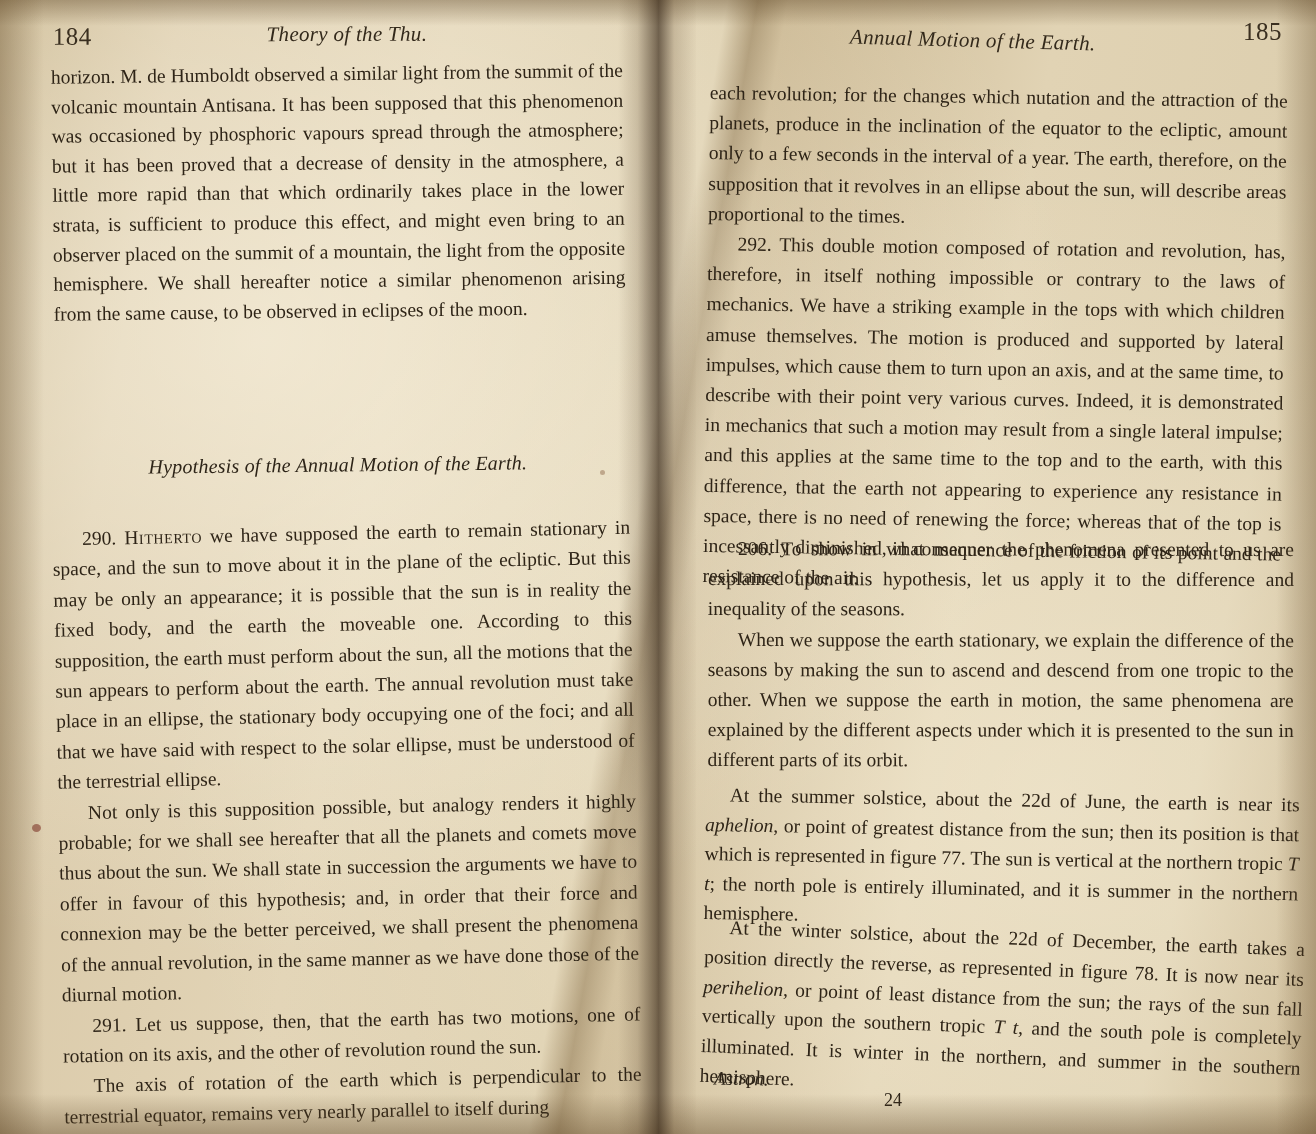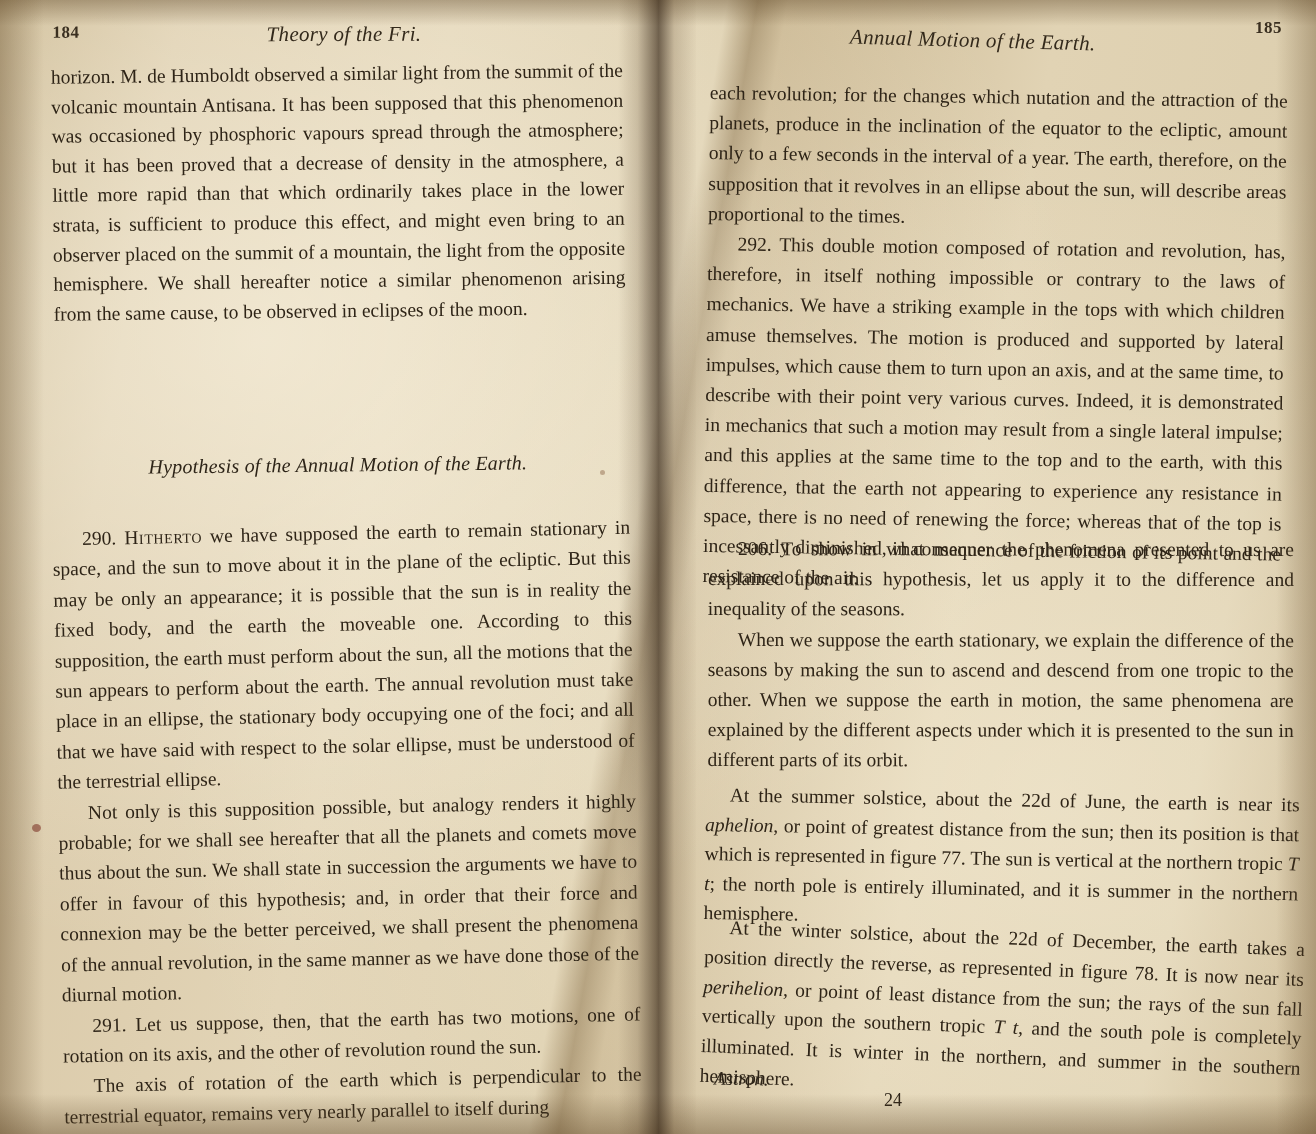--- a/index.html
+++ b/index.html
@@ -84,24 +84,23 @@
     left: 672px;
     width: 644px;
   }
 
   .colhead {
     position: relative;
     height: 56px;
   }
   .folio {
     position: absolute;
-    font-size: 17px;
+    font-size: 25px;
     letter-spacing: 0.5px;
     color: #3a2f20;
-    font-weight: bold;
   }
   .running {
     position: absolute;
     font-style: italic;
     font-size: 21px;
     letter-spacing: 0.3px;
     color: #33291b;
   }
 
   
@@ -240,21 +239,21 @@
   <div class="edge-top"></div>
   <div class="edge-bottom"></div>
   <div class="edge-left"></div>
   <div class="edge-right"></div>
   <div class="speck" style="left:32px; top:824px; width:9px; height:8px;"></div>
   <div class="speck" style="left:600px; top:470px; width:5px; height:5px; background:rgba(110,60,30,0.35);"></div>
 
   <div class="page page-left">
     <div class="colhead">
       <div class="folio l-folio">184</div>
-      <div class="running l-running">Theory of the Fri.</div>
+      <div class="running l-running">Theory of the Thu.</div>
     </div>
 
     <div class="l-body">
       <p>horizon. M. de Humboldt observed a similar light from the summit of the volcanic mountain Antisana. It has been supposed that this phenomenon was occasioned by phosphoric vapours spread through the atmosphere; but it has been proved that a decrease of density in the atmosphere, a little more rapid than that which ordinarily takes place in the lower strata, is sufficient to produce this effect, and might even bring to an observer placed on the summit of a mountain, the light from the opposite hemisphere. We shall hereafter notice a similar phenomenon arising from the same cause, to be observed in eclipses of the moon.</p>
     </div>
 
     <div class="section-title">Hypothesis of the Annual Motion of the Earth.</div>
 
     <div class="l-body2">
       <p class="ind"><span>290.</span> <span class="sc">Hitherto</span><span> we have supposed the earth to remain stationary in space, and the sun to move about it in the plane of the ecliptic. But this may be only an appearance; it is possible that the sun is in reality the fixed body, and the earth the moveable one. According to this supposition, the earth must perform about the sun, all the motions that the sun appears to perform about the earth. The annual revolution must take place in an ellipse, the stationary body occupying one of the foci; and all that we have said with respect to the solar ellipse, must be understood of the terrestrial ellipse.</span></p>

